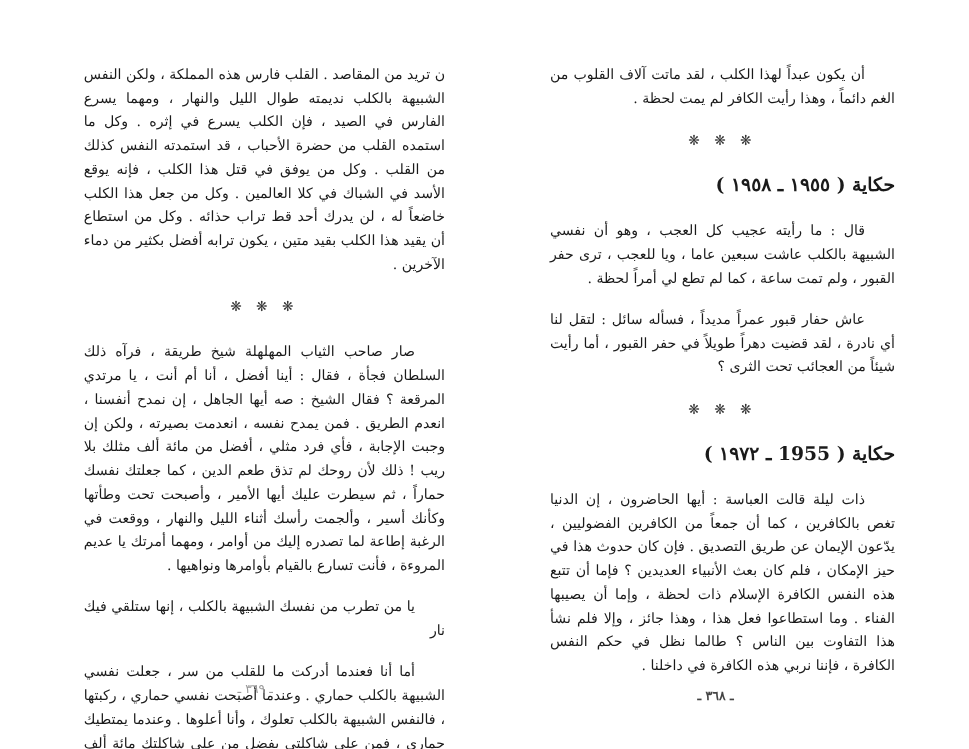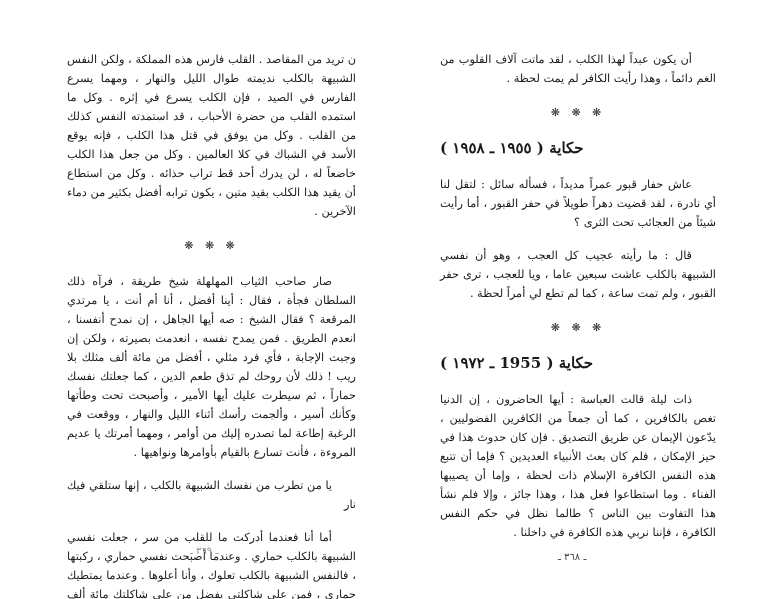--- a/index.html
+++ b/index.html
@@ -5,44 +5,44 @@
   * { box-sizing: border-box; margin: 0; padding: 4px; }
   html, body { width: 775px; height: 599px; background: #ffffff; overflow: hidden; }
   body { font-family: "DejaVu Serif", "Liberation Serif", serif; color: #1a1a1a; position: relative; }
   .spread { position: absolute; left: 0; top: 0; width: 775px; height: 599px; display: flex; }
   .page { position: absolute; top: 0; height: 599px; direction: rtl; }
   .page-left { left: 55px; width: 305px; top: 38px; }
   .page-right { left: 428px; width: 292px; top: 38px; }
   .para { font-size: 11.3px; line-height: 19px; text-align: justify; text-align-last: right; margin-bottom: 6px; }
   .para.indent { text-indent: 24px; }
   .stars { text-align: center; font-size: 11px; letter-spacing: 4px; color: #333; margin: 10px 0 12px 0; direction: ltr; }
-  .heading { text-align: left; font-size: 15px; font-weight: bold; margin: 0 0 10px 0; }
+  .heading { text-align: right; font-size: 15px; font-weight: bold; margin: 0 0 10px 0; }
   .folio { position: absolute; font-size: 10px; color: #444; direction: rtl; }
   .folio-left { left: 170px; top: 537px; color: #999; margin-left: 12px; }
-  .folio-right { left: 550px; top: 543px; }
+  .folio-right { left: 550px; top: 543px; font-weight: bold; }
 </style>
 </head>
 <body>
 
 <div class="spread">
 
   <div class="page page-left">
     <p class="para">ن تريد من المقاصد . القلب فارس هذه المملكة ، ولكن النفس الشبيهة بالكلب نديمته طوال الليل والنهار ، ومهما يسرع الفارس في الصيد ، فإن الكلب يسرع في إثره . وكل ما استمده القلب من حضرة الأحباب ، قد استمدته النفس كذلك من القلب . وكل من يوفق في قتل هذا الكلب ، فإنه يوقع الأسد في الشباك في كلا العالمين . وكل من جعل هذا الكلب خاضعاً له ، لن يدرك أحد قط تراب حذائه . وكل من استطاع أن يقيد هذا الكلب بقيد متين ، يكون ترابه أفضل بكثير من دماء الآخرين .</p>
     <div class="stars">❋ ❋ ❋</div>
     <p class="para indent">صار صاحب الثياب المهلهلة شيخ طريقة ، فرآه ذلك السلطان فجأة ، فقال : أينا أفضل ، أنا أم أنت ، يا مرتدي المرقعة ؟ فقال الشيخ : صه أيها الجاهل ، إن نمدح أنفسنا ، انعدم الطريق . فمن يمدح نفسه ، انعدمت بصيرته ، ولكن إن وجبت الإجابة ، فأي فرد مثلي ، أفضل من مائة ألف مثلك بلا ريب ! ذلك لأن روحك لم تذق طعم الدين ، كما جعلتك نفسك حماراً ، ثم سيطرت عليك أيها الأمير ، وأصبحت تحت وطأتها وكأنك أسير ، وألجمت رأسك أثناء الليل والنهار ، ووقعت في الرغبة إطاعة لما تصدره إليك من أوامر ، ومهما أمرتك يا عديم المروءة ، فأنت تسارع بالقيام بأوامرها ونواهيها .</p>
     <p class="para indent">يا من تطرب من نفسك الشبيهة بالكلب ، إنها ستلقي فيك نار</p>
     <p class="para indent">أما أنا فعندما أدركت ما للقلب من سر ، جعلت نفسي الشبيهة بالكلب حماري . وعندما أصبحت نفسي حماري ، ركبتها ، فالنفس الشبيهة بالكلب تعلوك ، وأنا أعلوها . وعندما يمتطيك حماري ، فمن على شاكلتي يفضل من على شاكلتك مائة ألف مرة .</p>
   </div>
   <div class="folio folio-left">ـ ٣٦٩ ـ</div>
 
   <div class="page page-right">
     <p class="para indent">أن يكون عبداً لهذا الكلب ، لقد ماتت آلاف القلوب من الغم دائماً ، وهذا رأيت الكافر لم يمت لحظة .</p>
     <div class="stars">❋ ❋ ❋</div>
     <h2 class="heading">حكاية ( ١٩٥٥ ـ ١٩٥٨ )</h2>
+    <p class="para indent">قال : ما رأيته عجيب كل العجب ، وهو أن نفسي الشبيهة بالكلب عاشت سبعين عاما ، ويا للعجب ، ترى حفر القبور ، ولم تمت ساعة ، كما لم تطع لي أمراً لحظة .</p>
     <p class="para indent">عاش حفار قبور عمراً مديداً ، فسأله سائل : لتقل لنا أي نادرة ، لقد قضيت دهراً طويلاً في حفر القبور ، أما رأيت شيئاً من العجائب تحت الثرى ؟</p>
-    <p class="para indent">قال : ما رأيته عجيب كل العجب ، وهو أن نفسي الشبيهة بالكلب عاشت سبعين عاما ، ويا للعجب ، ترى حفر القبور ، ولم تمت ساعة ، كما لم تطع لي أمراً لحظة .</p>
     <div class="stars">❋ ❋ ❋</div>
     <h2 class="heading">حكاية ( 1955 ـ ١٩٧٢ )</h2>
     <p class="para indent">ذات ليلة قالت العباسة : أيها الحاضرون ، إن الدنيا تغص بالكافرين ، كما أن جمعاً من الكافرين الفضوليين ، يدّعون الإيمان عن طريق التصديق . فإن كان حدوث هذا في حيز الإمكان ، فلم كان بعث الأنبياء العديدين ؟ فإما أن تتبع هذه النفس الكافرة الإسلام ذات لحظة ، وإما أن يصيبها الفناء . وما استطاعوا فعل هذا ، وهذا جائز ، وإلا فلم نشأ هذا التفاوت بين الناس ؟ طالما نظل في حكم النفس الكافرة ، فإننا نربي هذه الكافرة في داخلنا .</p>
   </div>
   <div class="folio folio-right">ـ ٣٦٨ ـ</div>
 
 </div>
 
 </body></html>

